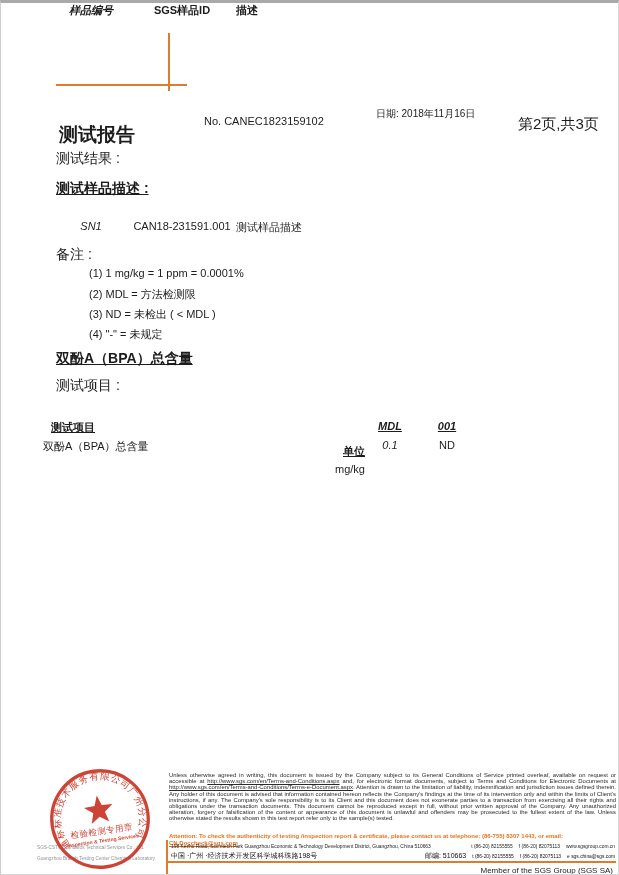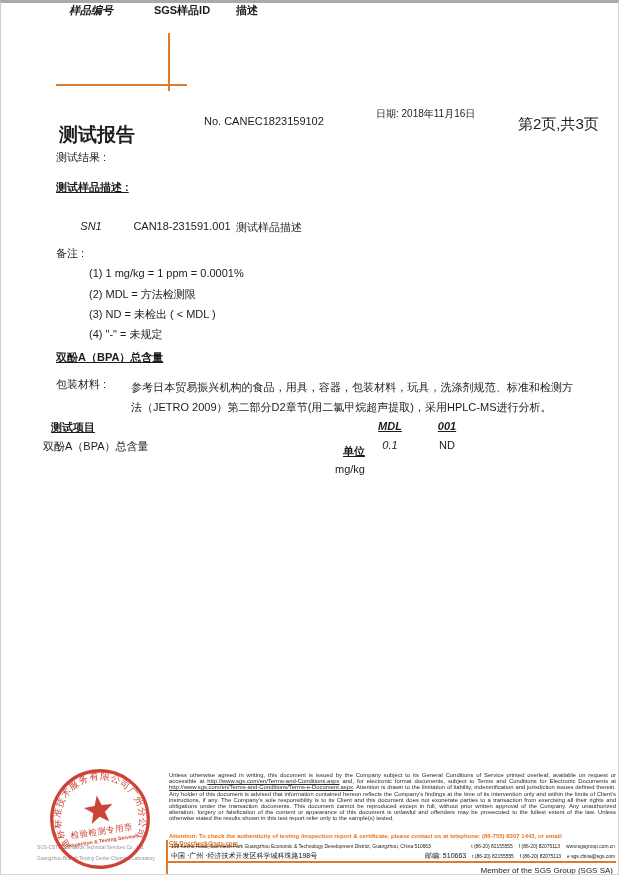--- a/index.html
+++ b/index.html
@@ -11,21 +11,21 @@
   .abs{position:absolute;}
   
   .logo-text{position:absolute;left:76px;top:33px;font-size:44px;font-weight:bold;color:#8d8d8d;letter-spacing:-2px;font-family:"DejaVu Sans",sans-serif;}
   .logo-hline{position:absolute;left:55px;top:81px;width:131px;height:2px;background:#dd7b2f;}
   .logo-vline{position:absolute;left:167px;top:30px;width:2px;height:58px;background:#dd7b2f;}
   .report-title{position:absolute;left:58px;top:107px;font-size:19px;font-weight:bold;margin-top:12px;}
   .report-no{position:absolute;left:203px;top:112px;font-size:11px;}
   .report-date{position:absolute;left:375px;top:104px;font-size:10px;}
   .report-page{position:absolute;left:517px;top:112px;font-size:15px;}
   
-  .t11{font-size:11px;}
+  .t11{font-size:14px;}
   .bold{font-weight:bold;}
   .und{text-decoration:underline;}
   .lbl-result{left:55px;top:147px;}
   .h-sample{left:55px;top:177px;}
   .cell{position:absolute;font-size:11px;white-space:nowrap;}
   .st-c1{left:45px;width:90px;text-align:center;font-style:italic;}
   .st-c2{left:118px;width:126px;text-align:center;}
   .st-c3{left:235px;}
   .st-hrow{top:199px;font-weight:bold;}
   .st-drow{top:217px;}
@@ -92,22 +92,21 @@
   <div class="abs t11 lbl-remarks">备注 :</div>
   <div>
     <div class="remark rm0">(1) 1 mg/kg = 1 ppm = 0.0001%</div>
     <div class="remark rm1">(2) MDL = 方法检测限</div>
     <div class="remark rm2">(3) ND = 未检出 ( &lt; MDL )</div>
     <div class="remark rm3">(4) "-" = 未规定</div>
   </div>
 
   <div class="abs t11 bold und h-bpa">双酚A（BPA）总含量</div>
 
-  <div class="abs t11 lbl-method">包装材料 :</div>
-  <div class="method-text">参考日本贸易振兴机构的食品，用具，容器，包装材料，玩具，洗涤剂规范、标准和检测方法（JETRO 2009）第二部分D2章节(用二氯甲烷超声提取)，采用HPLC-MS进行分析。</div>
+  <div class="abs t11 lbl-method">测试项目 :</div>
 
   <div>
     <div class="rt-hrow">
       <span class="cell rt-item-h">测试项目</span>
       <span class="cell rt-unit">单位</span>
       <span class="cell rt-mdl">MDL</span>
       <span class="cell rt-001 italic">001</span>
     </div>
     <div class="rt-drow">
       <span class="cell rt-item">双酚A（BPA）总含量</span>

